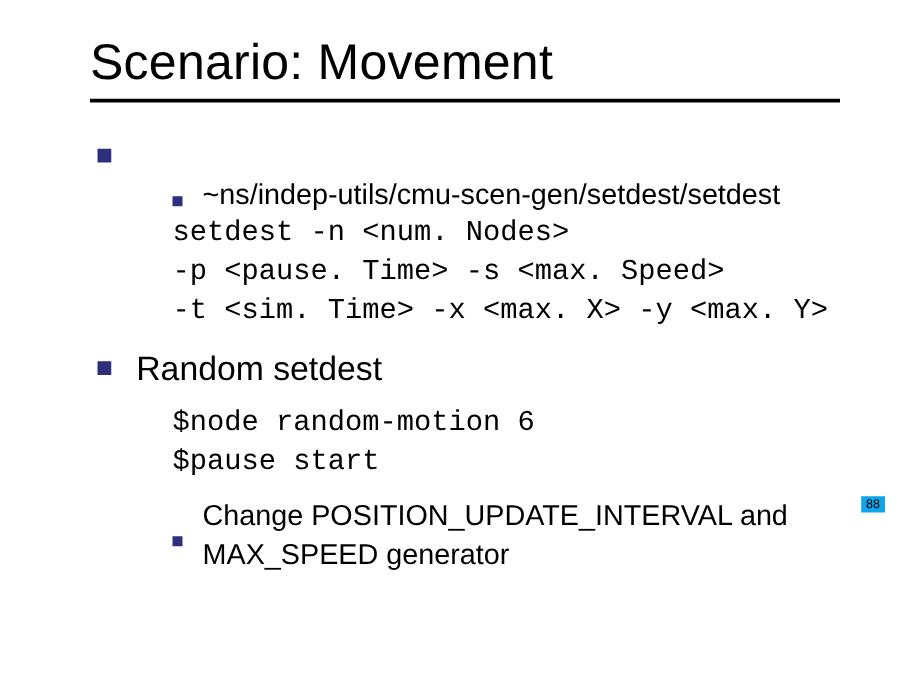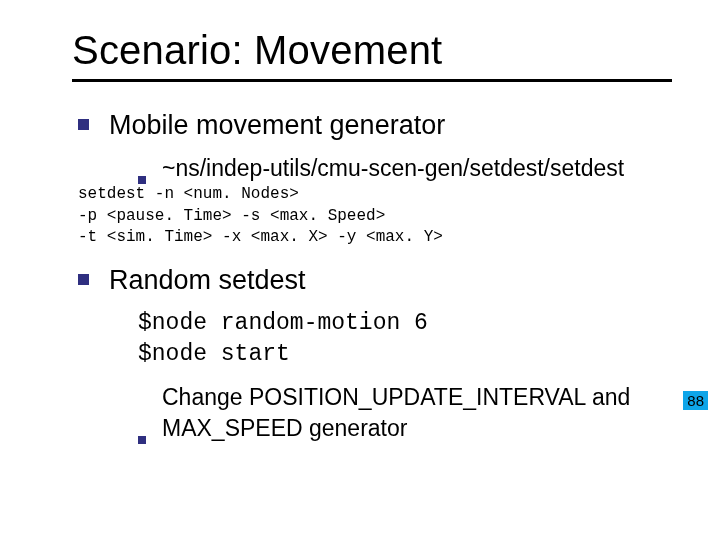--- a/index.html
+++ b/index.html
@@ -52,72 +52,72 @@
   .level1-item .text {
     font-size: 27px;
     line-height: 1.3;
   }
   .level2 {
     margin-left: 60px;
     margin-top: 0;
   }
   .level2-item {
     display: flex;
-    align-items: flex-end;
+    align-items: center;
   }
   .level2-item .bullet {
     width: 8px;
     height: 8px;
     background: #2f2f80;
     margin-top: 10px;
     margin-right: 16px;
     flex: 0 0 auto;
   }
   .level2-item .text {
     font-size: 23px;
     line-height: 1.35;
   }
   .codeblock {
     font-family: "Courier New", Courier, monospace;
-    font-size: 16px;
+    font-size: 23px;
     line-height: 1.35;
+    margin-left: 60px;
     white-space: pre;
   }
   .codeblock2 {
     font-family: "Courier New", Courier, monospace;
     font-size: 23px;
     line-height: 1.35;
     margin-left: 60px;
     white-space: pre;
     margin-top: 2px;
     margin-bottom: 12px;
   }
   .spacer-lg { height: 14px; }
   .pagenum {
     position: absolute;
     right: 12px;
     bottom: 10px;
-    font-size: 15px;
+    font-size: 10px;
     background: #0ea5e9;
     padding: 1px 4px;
   }
 </style>
 </head>
 <body>
 
 <div class="slide">
 
   <h1 class="title">Scenario: Movement</h1>
   <div class="title-underline"></div>
 
   <div class="level1">
 
     <div class="level1-item">
       <div class="bullet"></div>
-      <div class="text">Mobile movement generator</div>
     </div>
 
     <div class="level2">
       <div class="level2-item">
         <div class="bullet"></div>
         <div class="text">~ns/indep-utils/cmu-scen-gen/setdest/setdest</div>
       </div>
     </div>
 
     <div class="codeblock"><span>setdest -n &lt;num. Nodes&gt;</span>
@@ -125,21 +125,21 @@
 <span>-t &lt;sim. Time&gt; -x &lt;max. X&gt; -y &lt;max. Y&gt;</span></div>
 
     <div class="spacer-lg"></div>
 
     <div class="level1-item">
       <div class="bullet"></div>
       <div class="text">Random setdest</div>
     </div>
 
     <div class="codeblock2"><span>$node random-motion 6</span>
-<span>$node start</span></div>
+<span>$pause start</span></div>
 
     <div class="level2">
       <div class="level2-item">
         <div class="bullet"></div>
         <div class="text">Change POSITION_UPDATE_INTERVAL and MAX_SPEED generator</div>
       </div>
     </div>
 
   </div>
 

